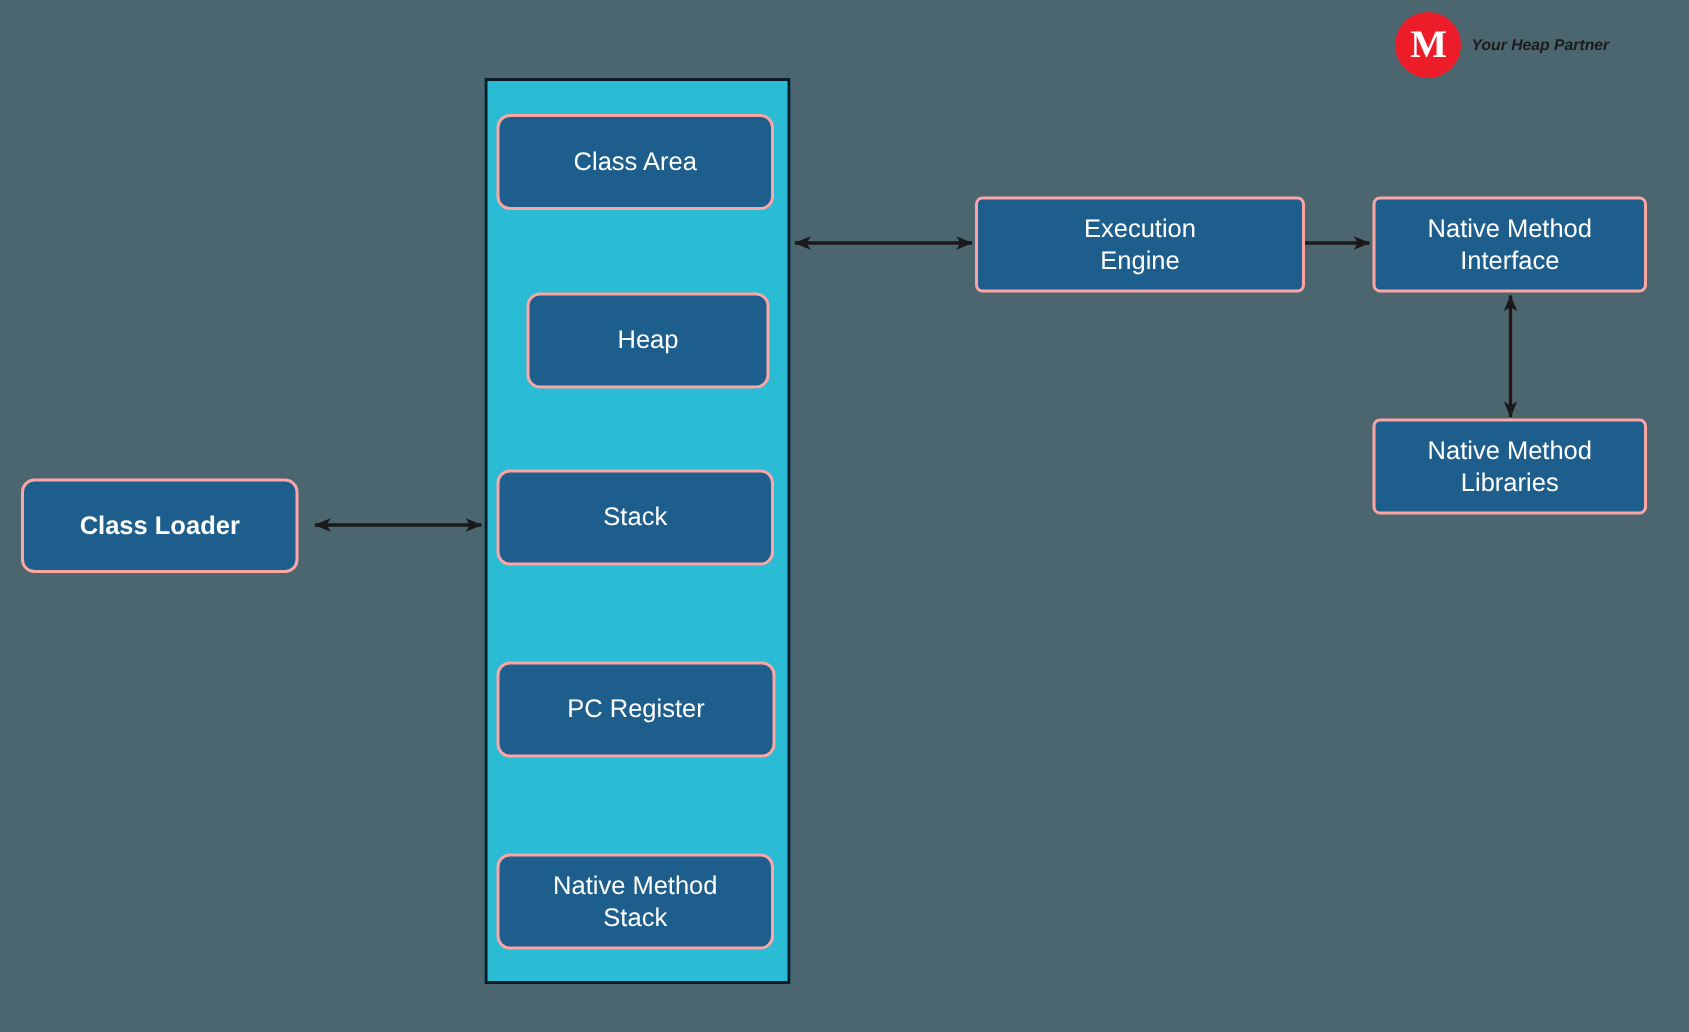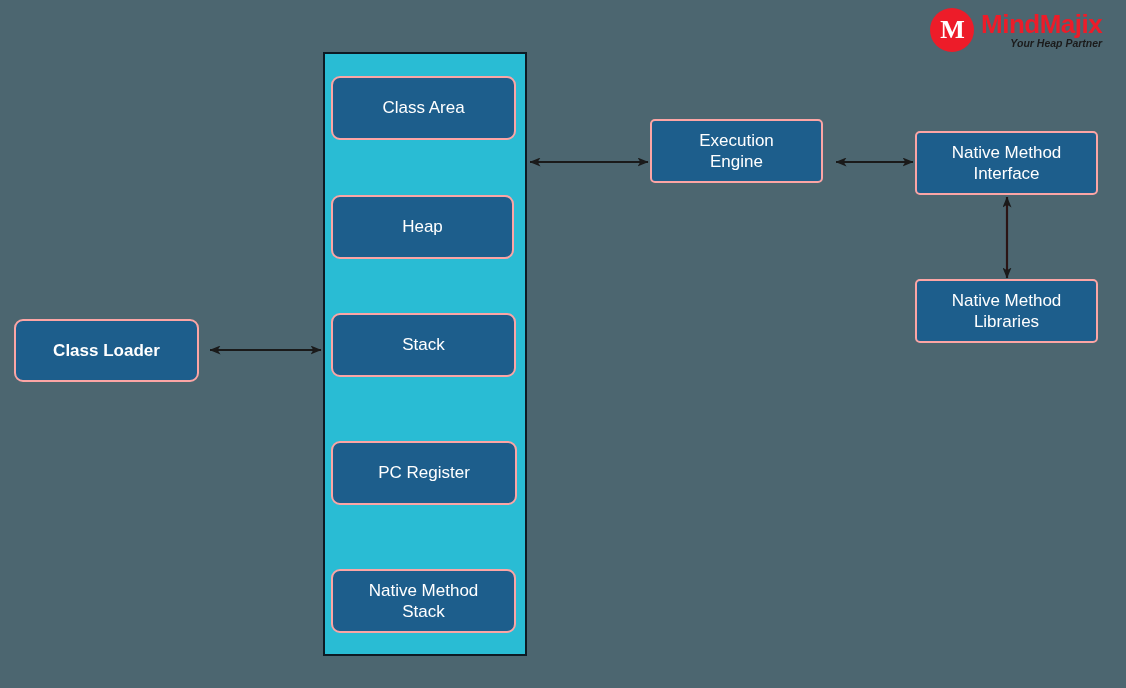--- a/index.html
+++ b/index.html
@@ -114,21 +114,20 @@
 </head>
 <body>
 
 <div id="canvas">
 
   <div id="logo">
     <div class="logo-mark">
       <span class="mark-letter">M</span>
     </div>
     <div class="logo-text">
-      <div class="logo-word">MindMajix</div>
       <div class="logo-tagline">Your Heap Partner</div>
     </div>
   </div>
 
   <svg id="arrows" viewBox="0 0 1126 688" width="1126" height="688">
     <defs>
       <marker id="ah-end" markerWidth="11" markerHeight="9" refX="10.5" refY="4.5" orient="auto" markerUnits="userSpaceOnUse">
         <path d="M0,0 L11,4.5 L0,9 L2.8,4.5 Z" fill="#1a1a1a"></path>
       </marker>
       <marker id="ah-start" markerWidth="11" markerHeight="9" refX="0.5" refY="4.5" orient="auto" markerUnits="userSpaceOnUse">
@@ -148,38 +147,38 @@
   <div class="node rounded" style="left:14px; top:319px; width:185px; height:63px;font-weight:bold;">
     <span>Class Loader</span>
   </div>
 
   <div id="jvm-panel"></div>
 
   <div class="node rounded" style="left:331px; top:76px; width:185px; height:64px;">
     <span>Class Area</span>
   </div>
 
-  <div class="node rounded" style="left:331px; top:195px; width:183px; height:64px;">
+  <div class="node rounded" style="left:351px; top:195px; width:162px; height:64px;">
     <span>Heap</span>
   </div>
 
   <div class="node rounded" style="left:331px; top:313px; width:185px; height:64px;">
     <span>Stack</span>
   </div>
 
   <div class="node rounded" style="left:331px; top:441px; width:186px; height:64px;">
     <span>PC Register</span>
   </div>
 
   <div class="node rounded" style="left:331px; top:569px; width:185px; height:64px;">
     <span>Native Method
 Stack</span>
   </div>
 
-  <div class="node soft" style="left:650px; top:119px; width:173px; height:64px;">
+  <div class="node soft" style="left:650px; top:131px; width:220px; height:64px;">
     <span>Execution
 Engine</span>
   </div>
 
   <div class="node soft" style="left:915px; top:131px; width:183px; height:64px;">
     <span>Native Method
 Interface</span>
   </div>
 
   <div class="node soft" style="left:915px; top:279px; width:183px; height:64px;">

